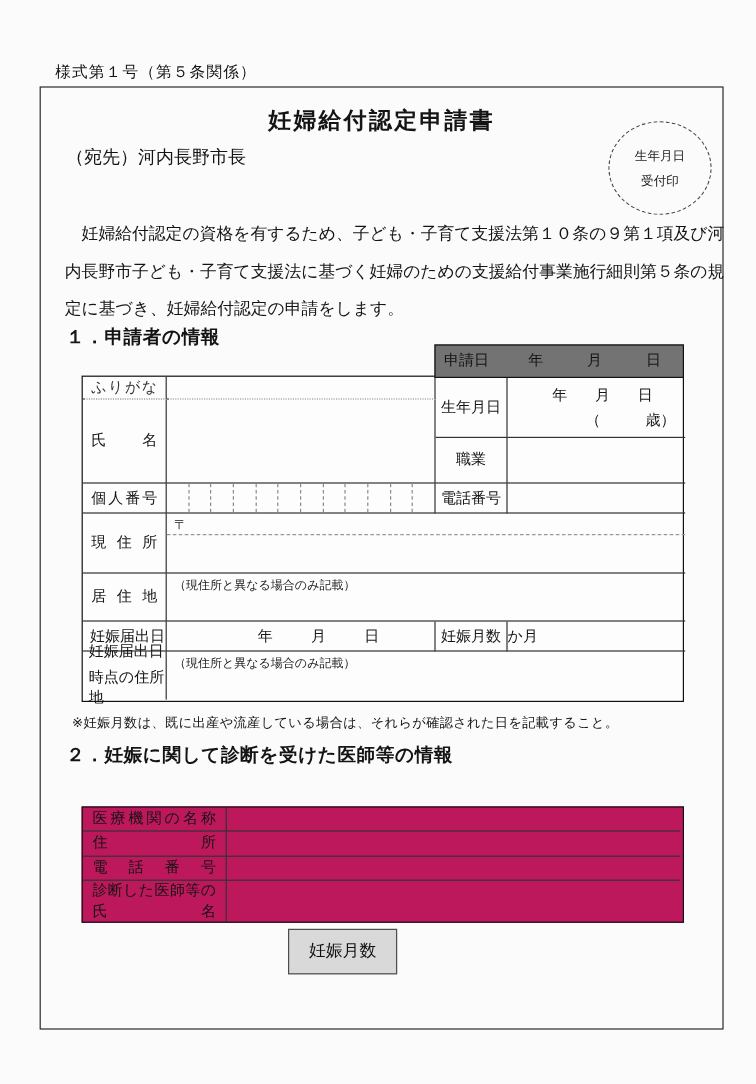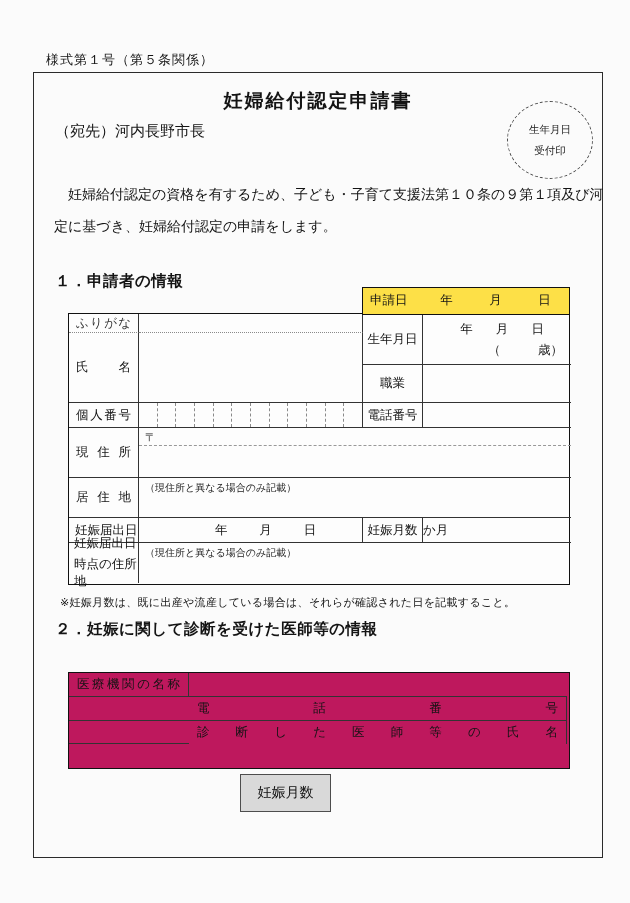--- a/index.html
+++ b/index.html
@@ -22,21 +22,21 @@
     font-size:10.5px;color:#222;background:transparent;
   }
   .body-text{left:54px;top:179px;width:524px;font-size:14px;}
   .body-text .bline{height:31.5px;line-height:31.5px;white-space:nowrap;}
   .sec-heading{font-size:15.5px;font-weight:bold;letter-spacing:0.5px;}
   .sec1-heading{left:55px;top:271px;}
   .sec2-heading{left:55px;top:619px;}
   
   .apply-date-box{
     left:362px;top:287px;width:208px;height:27.5px;border:1.75px solid #111;box-sizing:border-box;
-    display:flex;align-items:center;font-size:12.5px;background:#fde047;z-index:3;
+    display:flex;align-items:center;font-size:12.5px;background:#737373;z-index:3;
   }
   .apply-date-box .adb-label{padding-left:7px;width:52px;}
   .apply-date-box .adb-unit{flex:1;text-align:center;}
   
   .table1{
     left:68px;top:313px;width:502px;height:272px;border:1.75px solid #111;box-sizing:border-box;
     display:grid;background:#fdfdfd;z-index:2;
     grid-template-columns:70px 224px 60px 148px;
     grid-template-rows:19px 32px 38px 25px 50px 40px 25px 39.5px;
   }
@@ -103,20 +103,21 @@
 <div class="abs doc-title">妊婦給付認定申請書</div>
 <div class="abs addressee">（宛先）河内長野市長</div>
 
 <div class="abs stamp-circle">
   <span>生年月日</span>
   <span>受付印</span>
 </div>
 
 <div class="abs body-text">
   <div class="bline">　妊婦給付認定の資格を有するため、子ども・子育て支援法第１０条の９第１項及び河</div>
+  <div class="bline">内長野市子ども・子育て支援法に基づく妊婦のための支援給付事業施行細則第５条の規</div>
   <div class="bline">定に基づき、妊婦給付認定の申請をします。</div>
 </div>
 
 <div class="abs sec-heading sec1-heading">１．申請者の情報</div>
 
 <div class="abs apply-date-box">
   <span class="adb-label">申請日</span>
   <span class="adb-unit">年</span>
   <span class="adb-unit">月</span>
   <span class="adb-unit">日</span>
@@ -202,20 +203,23 @@
 
 <div class="abs footnote">※妊娠月数は、既に出産や流産している場合は、それらが確認された日を記載すること。</div>
 
 <div class="abs sec-heading sec2-heading">２．妊娠に関して診断を受けた医師等の情報</div>
 
 <div class="abs table2">
   <div class="t2-lbl t2-bB">
       <span>医療機関の名称</span>
     </div>
   <div class="t2-bB"></div>
+  <div class="t2-lbl t2-bB">
+      <span>住所</span>
+    </div>
   <div class="t2-bB"></div>
   <div class="t2-lbl t2-bB">
       <span>電話番号</span>
     </div>
   <div class="t2-bB"></div>
   <div class="t2-lbl">
       <span>診断した医師等の氏名</span>
     </div>
   <div></div>
 </div>

